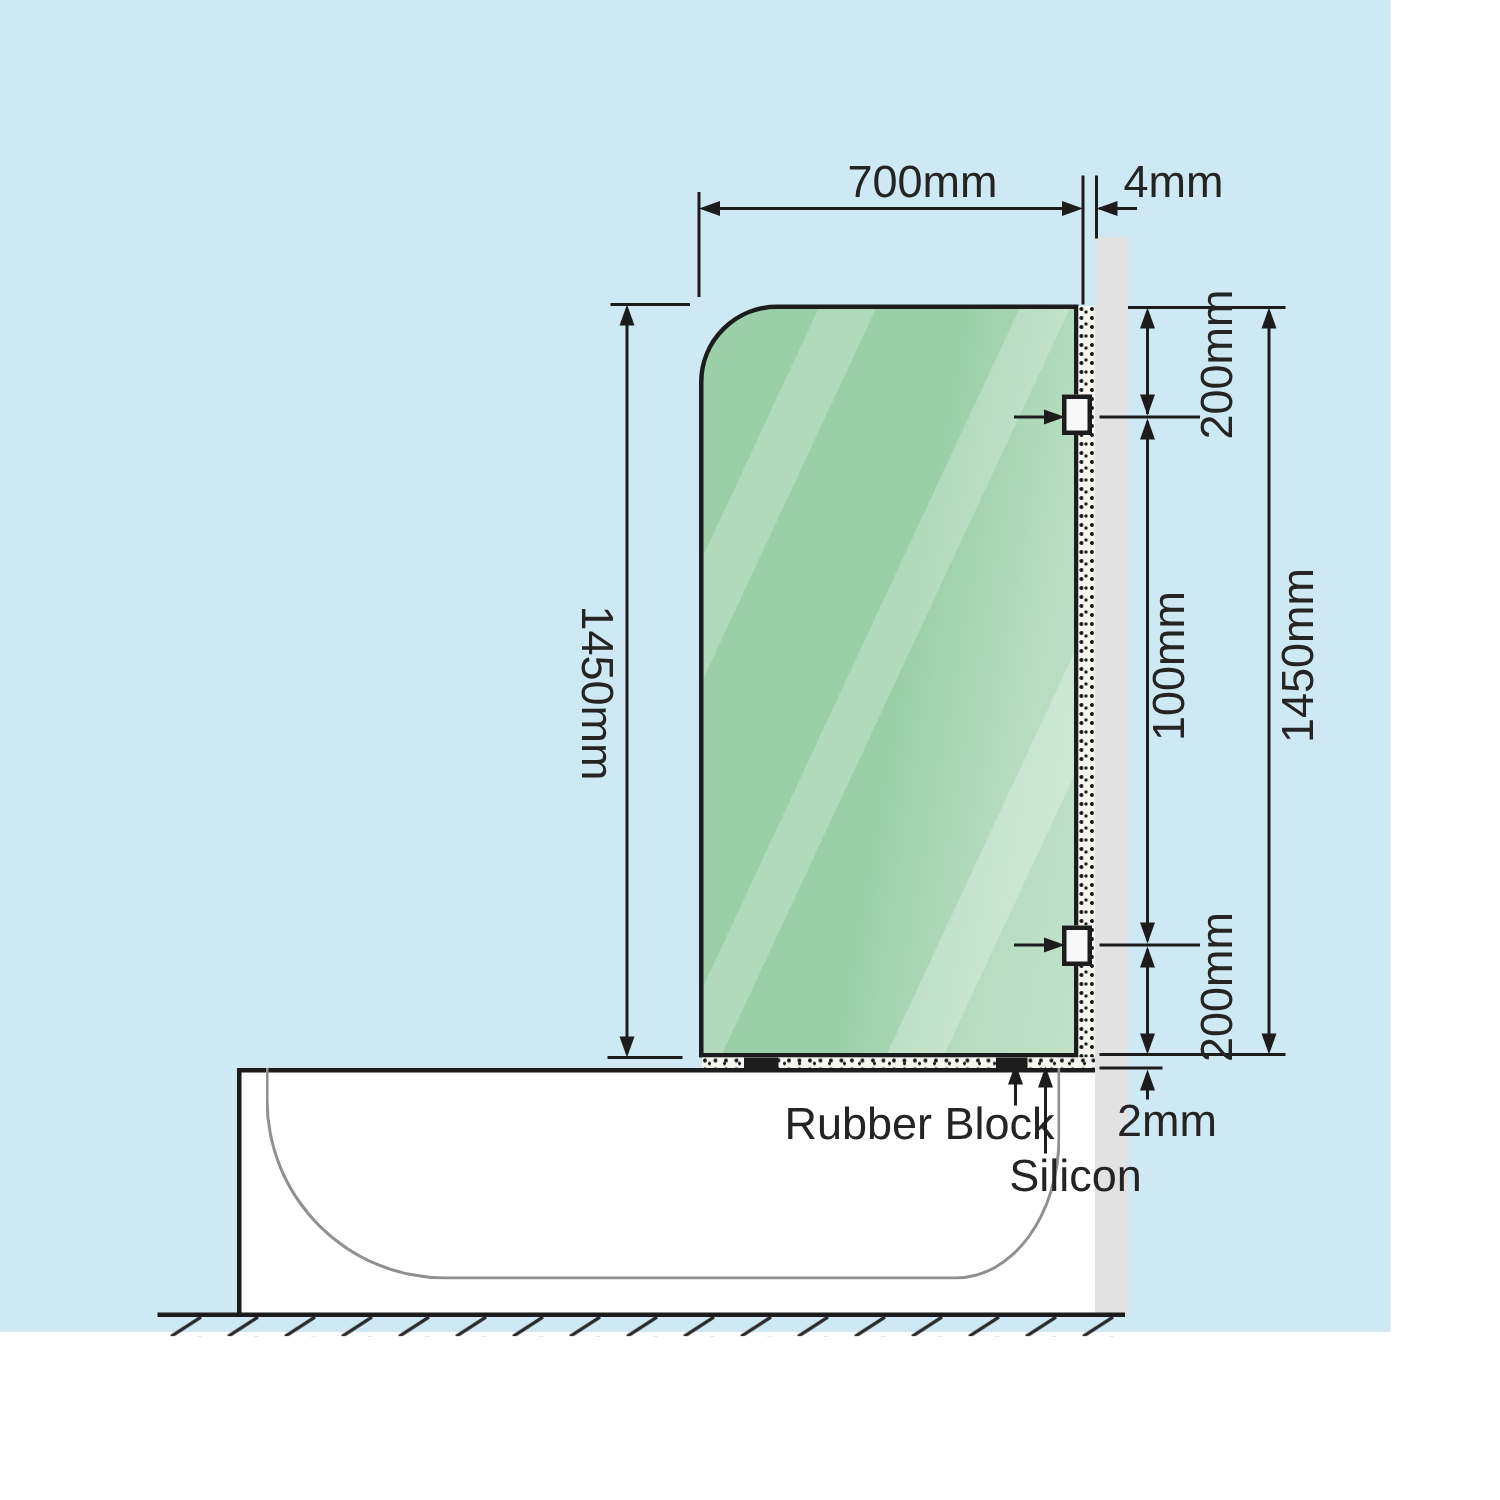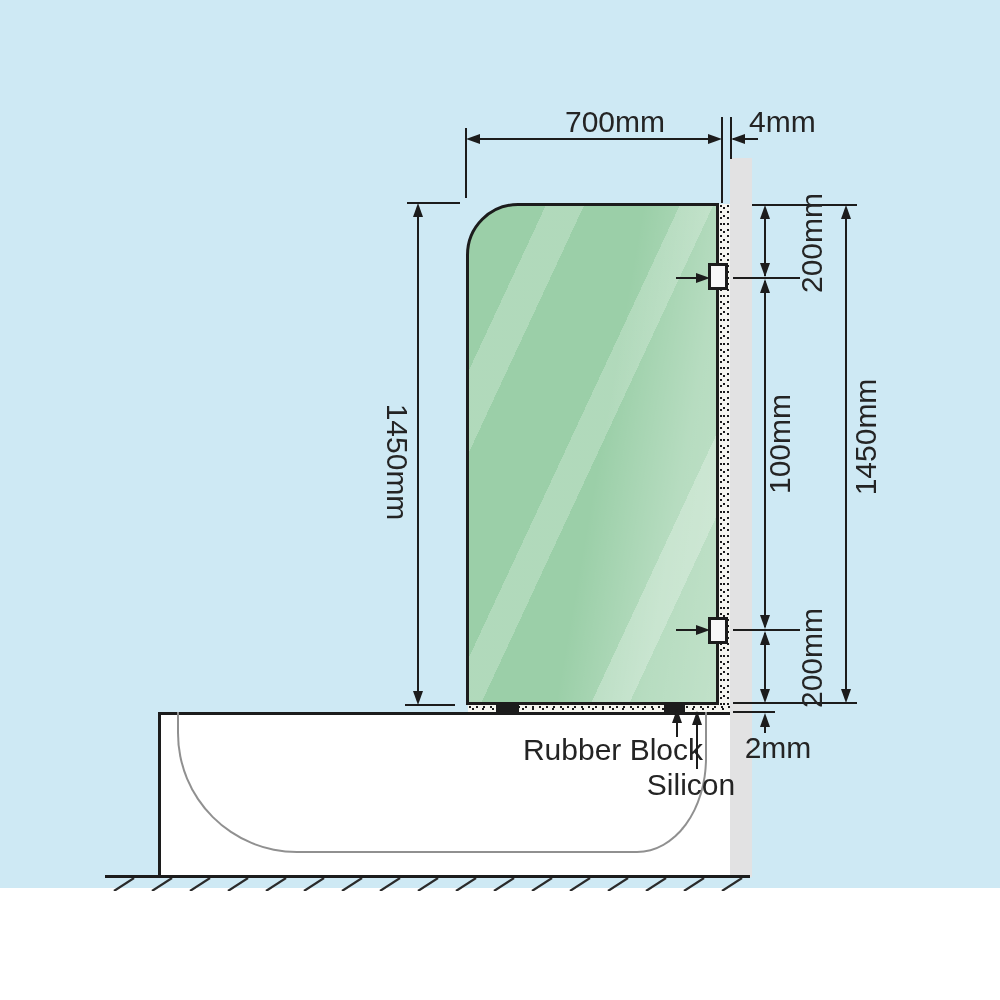--- a/index.html
+++ b/index.html
@@ -1,17 +1,17 @@
 <!DOCTYPE html>
 <html><head>
 <meta charset="utf-8">
 <style>
   html,body { margin:0; padding:0; background:#ffffff; }
   .stage {
-    position:relative; width:1000px; height:1000px; overflow:hidden;
+    position:relative; width:927px; height:1000px; overflow:hidden;
     font-family:"Liberation Sans", sans-serif; color:#222;
   }
   .bg { position:absolute; left:0; top:0; width:1000px; height:888px; background:#cee9f4; }
   .line { position:absolute; background:#1c1c1c; }
   
   .ah { position:absolute; width:0; height:0; }
   .ah.up    { border-left:5px solid transparent; border-right:5px solid transparent; border-bottom:14px solid #1c1c1c; }
   .ah.down  { border-left:5px solid transparent; border-right:5px solid transparent; border-top:14px solid #1c1c1c; }
   .ah.left  { border-top:5px solid transparent; border-bottom:5px solid transparent; border-right:14px solid #1c1c1c; }
   .ah.right { border-top:5px solid transparent; border-bottom:5px solid transparent; border-left:14px solid #1c1c1c; }
@@ -146,14 +146,14 @@
   <div class="ah up" style="left:760px;top:713px;"></div>
   <div class="line" style="left:764px;top:726px;width:2px;height:7px;"></div>
   <div class="lbl hc" style="left:778px;top:731px;">2mm</div>
 
   <div class="ah up" style="left:672px;top:709px;"></div>
   <div class="line" style="left:676px;top:722px;width:2px;height:15px;"></div>
   <div class="lbl hc" style="left:613px;top:733px;">Rubber Block</div>
 
   <div class="ah up" style="left:692px;top:711px;"></div>
   <div class="line" style="left:696px;top:724px;width:2px;height:45px;"></div>
-  <div class="lbl hc" style="left:691px;top:768px;">Silicon</div>
+  <div class="lbl hc" style="left:717px;top:768px;">Silicon</div>
 </div>
 
 </body></html>

